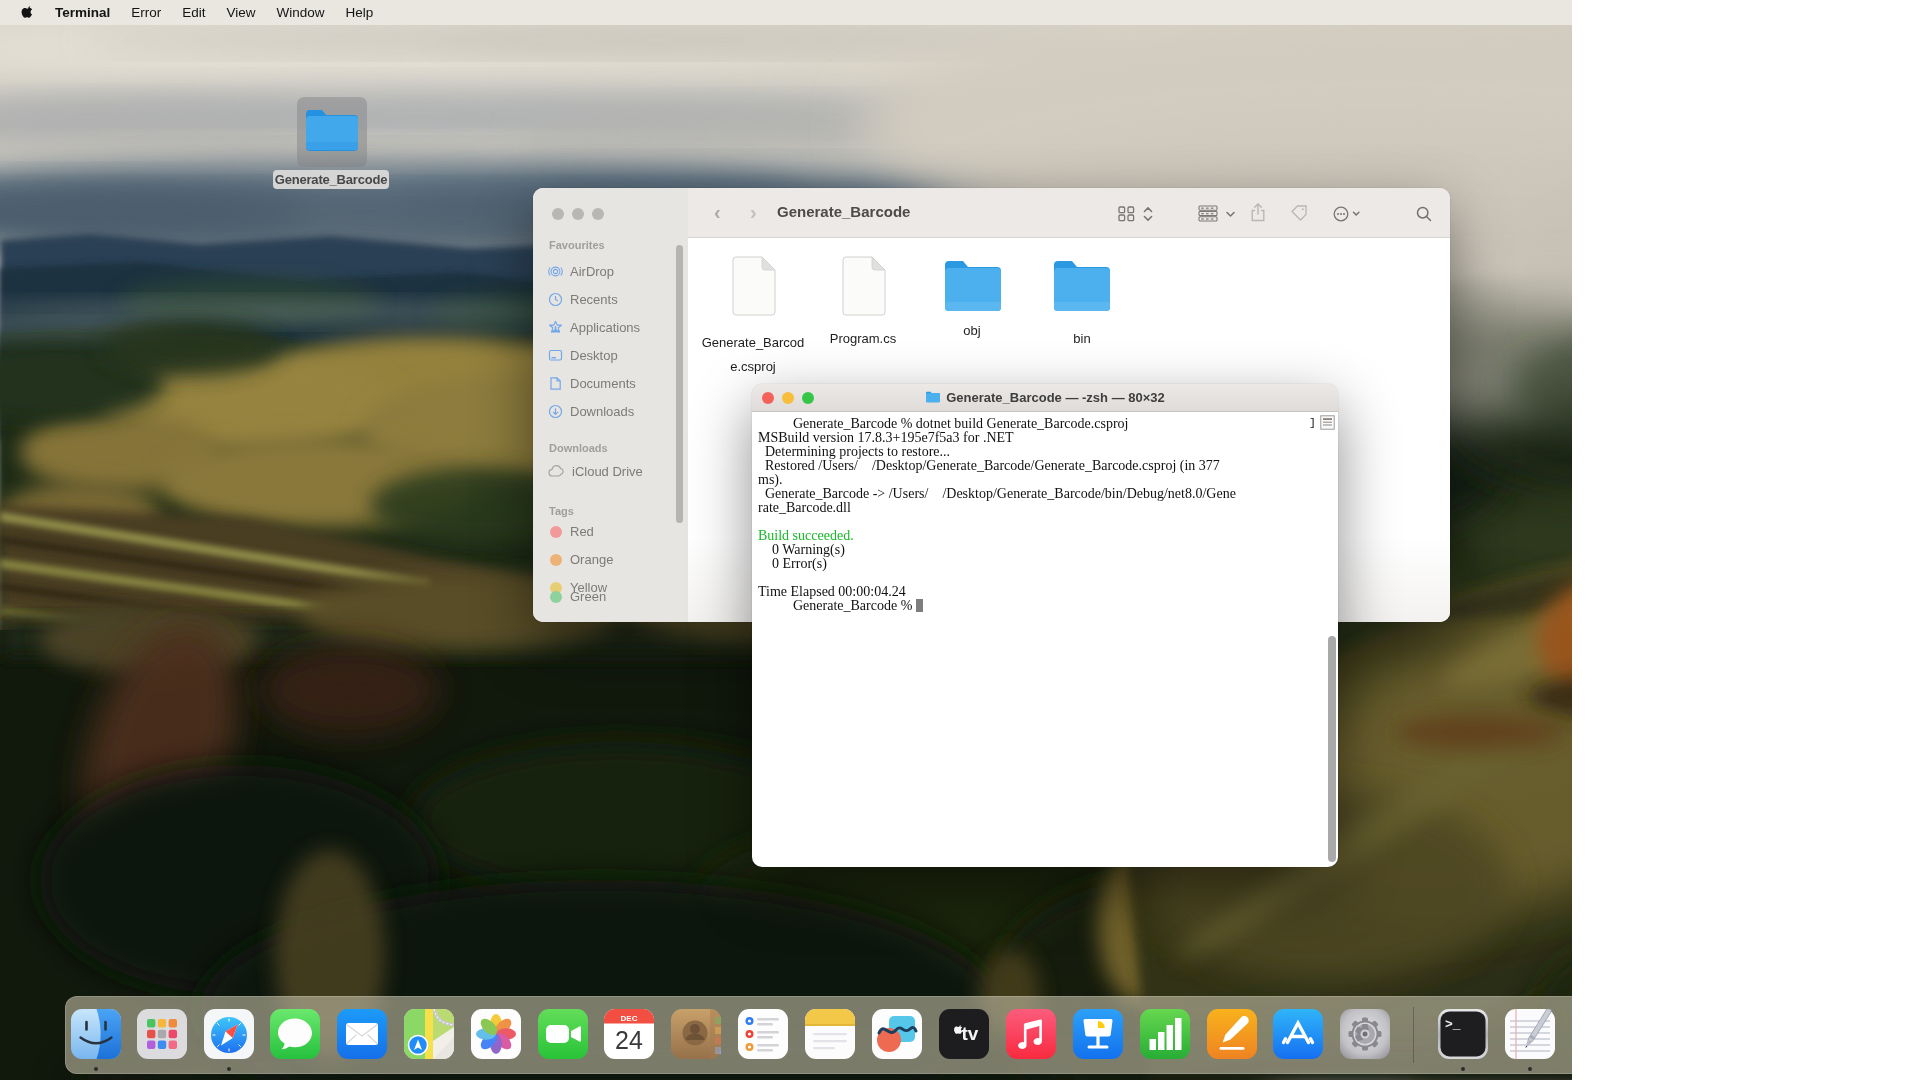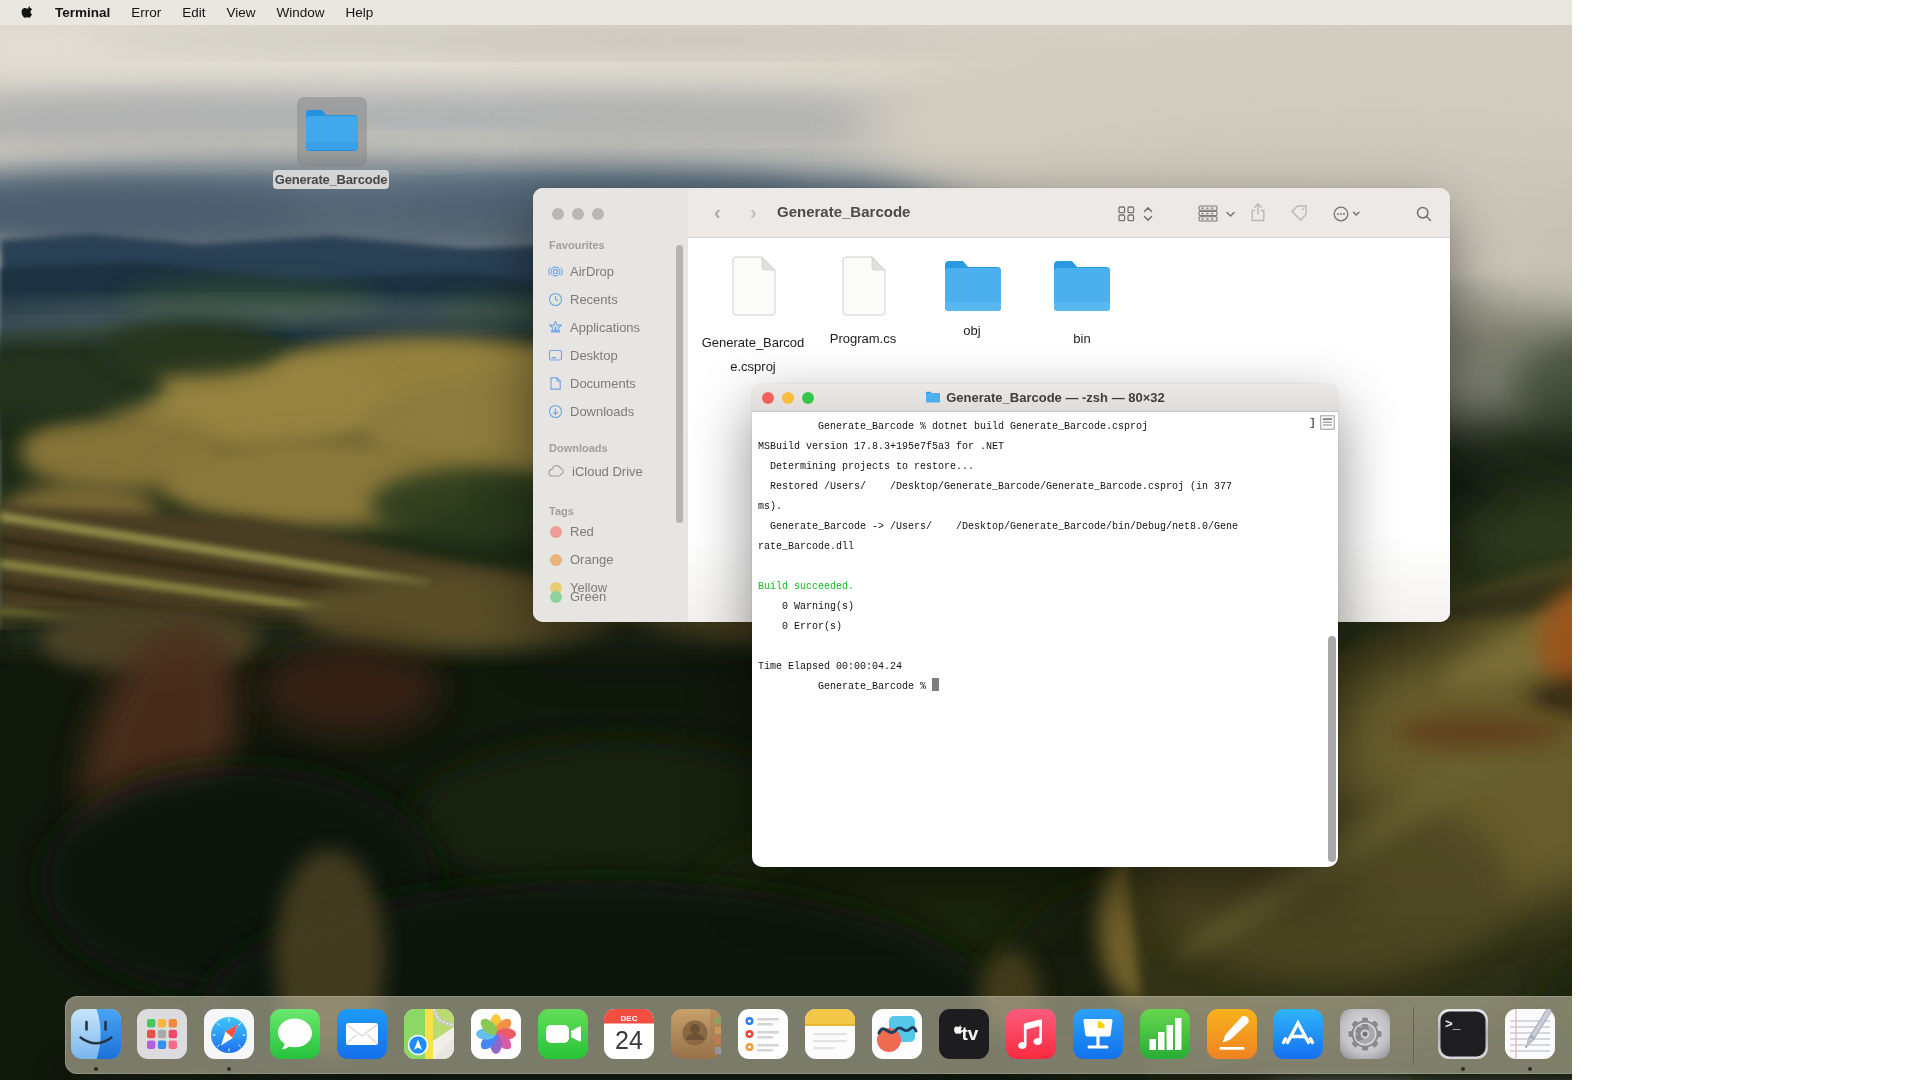--- a/index.html
+++ b/index.html
@@ -28,21 +28,21 @@
 .s-item svg { margin-right:7px; }
 .s-dot { width:12px; height:12px; border-radius:50%; margin-right:8px; }
 #f-scroll { position:absolute; left:143px; top:57px; width:7px; height:278px; background:#b6b4b2; border-radius:4px; }
 #f-title { position:absolute; left:89px; top:15px; font-size:15px; font-weight:bold; color:#4c4b49; }
 .nav { position:absolute; top:13px; font-size:20px; color:#aeaca9; font-weight:bold;}
 .fitem { position:absolute; text-align:center; font-size:13px; color:#1d1d1f; }
 
 #term { left:752px; top:384px; width:586px; height:483px; background:#fff; }
 #t-bar { position:absolute; left:0; top:0; width:586px; height:28px; background:linear-gradient(#ece9e7,#dedbd9); border-radius:10px 10px 0 0; border-bottom:1px solid #c6c4c2; }
 #t-title { position:absolute; left:0; top:6px; width:100%; text-align:center; font-size:13px; font-weight:bold; color:#3e3e3e; }
-#t-pre { position:absolute; left:6px; top:33px; font-family:Liberation Mono, monospace; font-size:10px; line-height:20px; color:#111; white-space:pre; }
+#t-pre { position:absolute; left:6px; top:33px; font-family:Liberation Serif, serif; font-size:14px; line-height:14px; color:#111; white-space:pre; }
 #t-scroll { position:absolute; right:2px; top:252px; width:8px; height:226px; background:#a9a9a9; border-radius:4px; }
 
 #dock { position:absolute; left:65px; top:996px; width:1811px; height:78px; background:rgba(196,192,168,0.60); border:1px solid rgba(255,255,255,0.18); border-radius:12px; z-index:40; }
 .di { position:absolute; top:12px; width:50px; height:50px; }
 .di svg { position:absolute; left:0; top:0; }
 .ddot { position:absolute; width:4px; height:4px; background:#2c2c2c; border-radius:50%; top:70px; }
 .dsep { position:absolute; top:10px; width:1px; height:56px; background:rgba(40,40,40,0.35); }
 </style>
 </head>
 <body>

